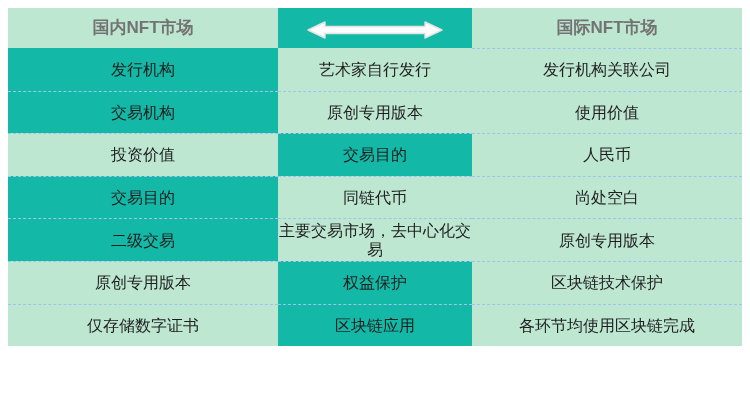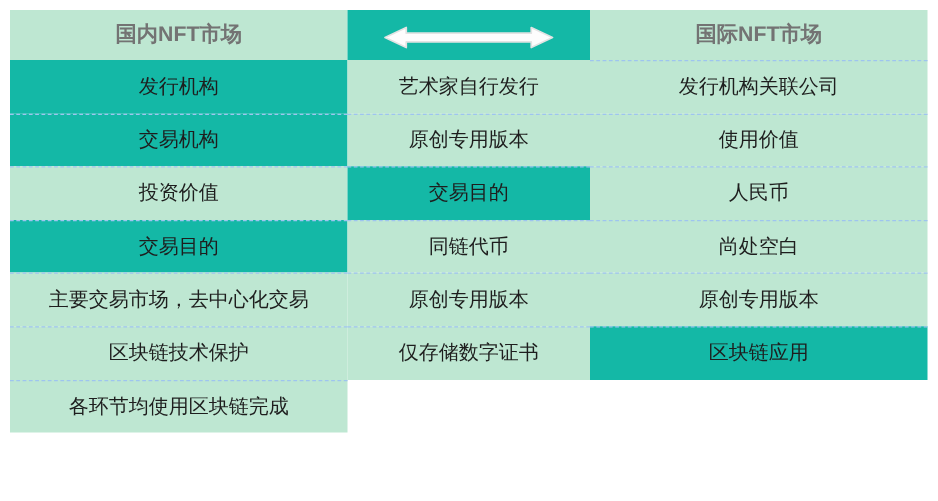--- a/index.html
+++ b/index.html
@@ -61,24 +61,26 @@
 
   <div class="cell g sep">使用价值</div>
   <div class="cell g sep">投资价值</div>
   <div class="cell sep">交易目的</div>
 
   <div class="cell g sep">人民币</div>
   <div class="cell sep">交易目的</div>
   <div class="cell g sep">同链代币</div>
 
   <div class="cell g sep">尚处空白</div>
+  <div class="cell sep">二级交易</div>
   <div class="cell g sep">主要交易市场，去中心化交易</div>
 
   <div class="cell g sep">原创专用版本</div>
   <div class="cell g sep">原创专用版本</div>
 
+  <div class="cell sep">权益保护</div>
   <div class="cell g sep">区块链技术保护</div>
 
   <div class="cell g sep">仅存储数字证书</div>
   <div class="cell sep">区块链应用</div>
   <div class="cell g sep">各环节均使用区块链完成</div>
 
 </div>
 
 </body></html>

